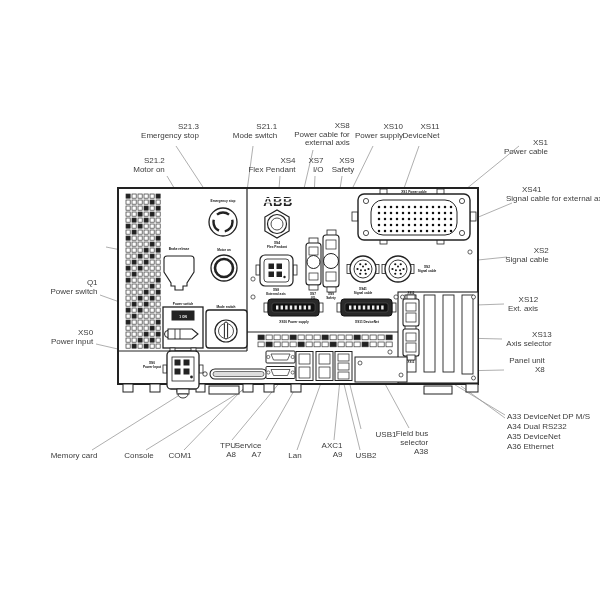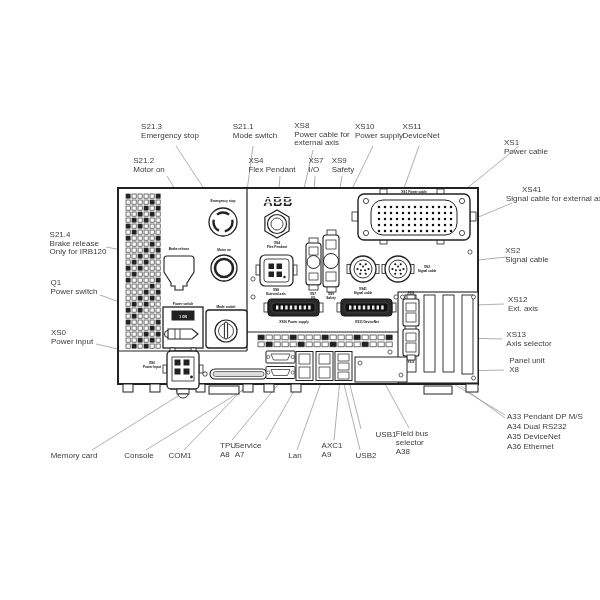--- a/index.html
+++ b/index.html
@@ -1,20 +1,20 @@
 <!DOCTYPE html>
 <html><head>
 <meta charset="utf-8">
 <style>
   html,body{margin:0;padding:0;background:#fff;}
   #canvas{position:relative;width:600px;height:600px;overflow:hidden;background:#fff;
           font-family:"Liberation Sans",sans-serif;}
   #art{position:absolute;left:0;top:0;}
   .co{position:absolute;font-size:8px;line-height:9px;color:#3c3c3c;white-space:nowrap;}
-  .ctr{transform:translateX(-50%);text-align:left;}
+  .ctr{transform:translateX(-50%);text-align:right;}
   .tight .ln{line-height:8.5px;}
   .lh10 .ln{line-height:10px;}
   .mt{font-size:3.2px;font-weight:bold;fill:#111;}
   .mt2{font-size:2.8px;font-weight:bold;fill:#111;}
 </style>
 </head>
 <body>
 
 <div id="canvas">
 
@@ -654,29 +654,24 @@
 </div>
 <div class="co ctr" style="left:529px;top:330px">
   <div class="ln">XS13</div>
   <div class="ln">Axis selector</div>
 </div>
 <div class="co ctr" style="left:527px;top:356px">
   <div class="ln">Panel unit</div>
   <div class="ln">X8</div>
 </div>
 <div class="co lh10" style="left:507px;top:412px">
-  <div class="ln">A33 Pendant DP M/S</div>
+  <div class="ln">A33 DeviceNet DP M/S</div>
   <div class="ln">A34 Dual RS232</div>
   <div class="ln">A35 DeviceNet</div>
   <div class="ln">A36 Ethernet</div>
-</div>
-<div class="co ctr tight" style="left:78px;top:231px">
-  <div class="ln">S21.4</div>
-  <div class="ln">Brake release</div>
-  <div class="ln">Only for IRB120</div>
 </div>
 <div class="co ctr" style="left:74px;top:278px">
   <div class="ln">Q1</div>
   <div class="ln">Power switch</div>
 </div>
 <div class="co ctr" style="left:72px;top:328px">
   <div class="ln">XS0</div>
   <div class="ln">Power input</div>
 </div>
 <div class="co ctr" style="left:74px;top:451px">

